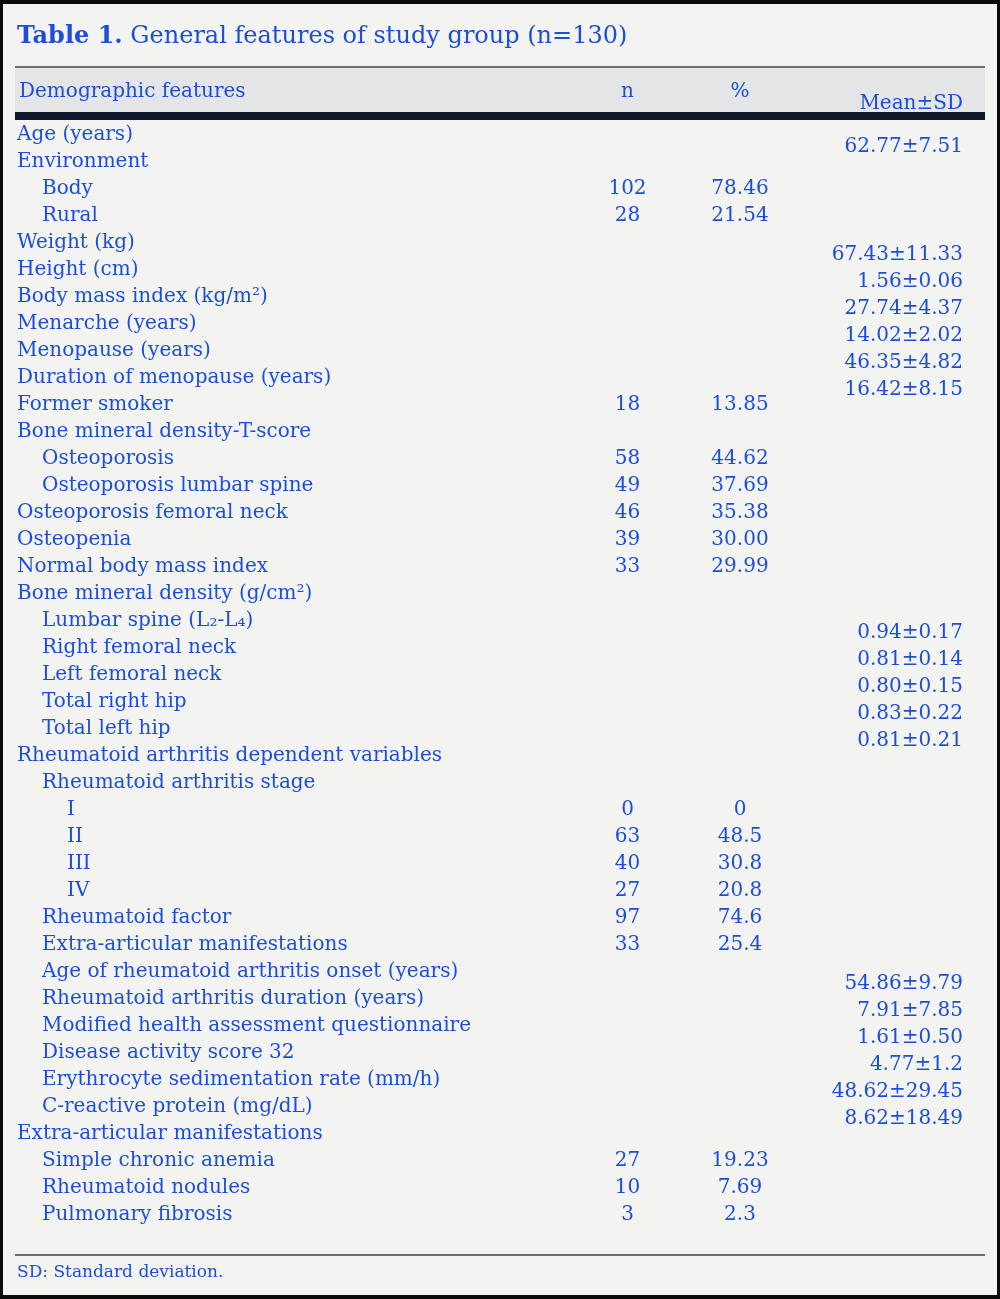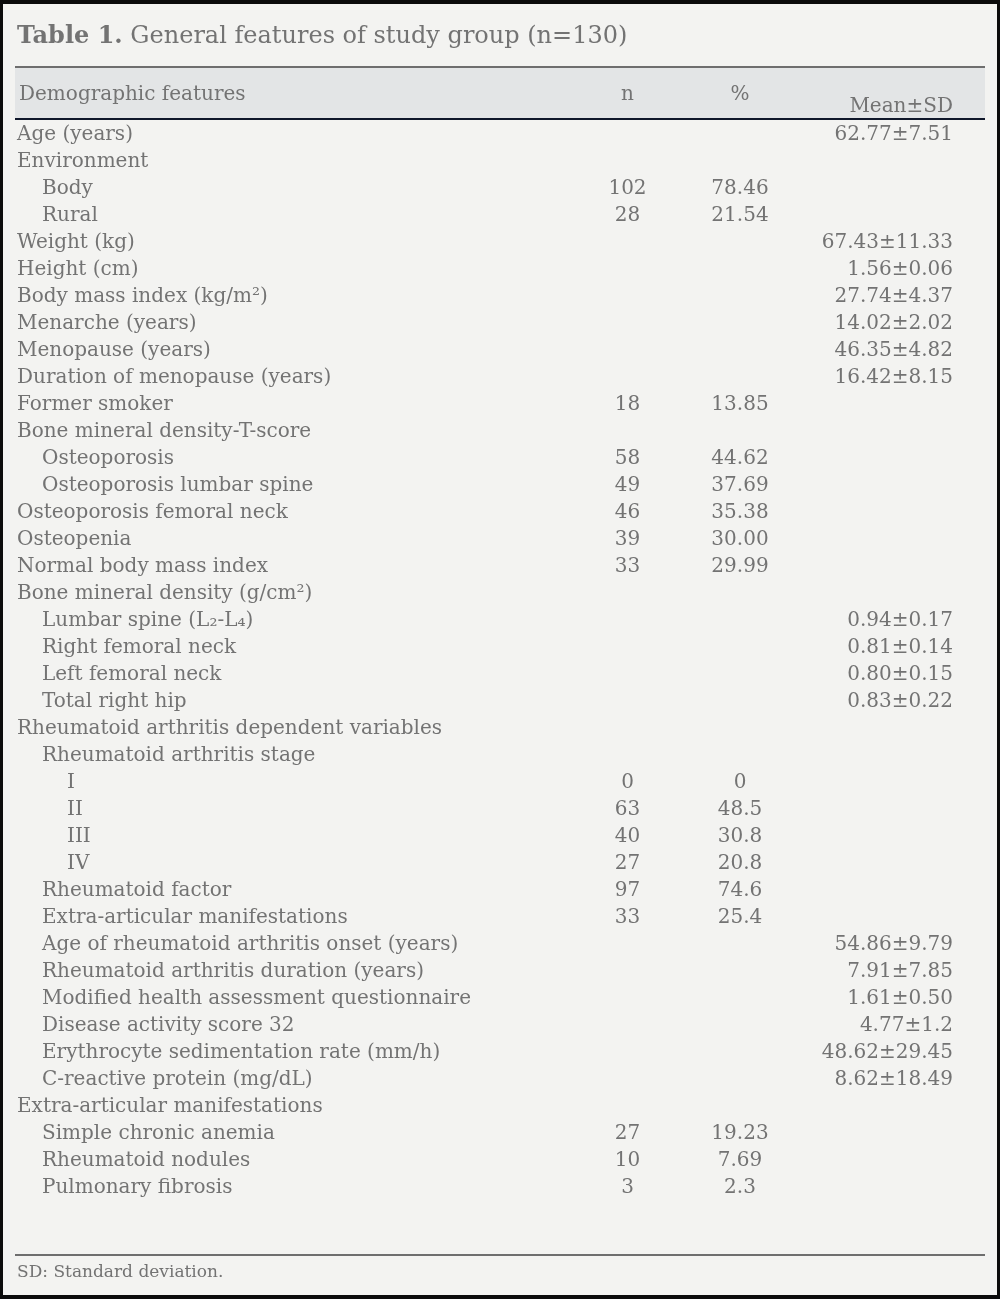--- a/index.html
+++ b/index.html
@@ -11,64 +11,64 @@
   .table-card {
     position: relative;
     width: 1000px;
     height: 1299px;
     box-sizing: border-box;
     background: #f3f3f1;
     border-top: 4px solid #0b0b0b;
     border-bottom: 4px solid #0b0b0b;
     border-left: 3px solid #0b0b0b;
     border-right: 3px solid #0b0b0b;
-    color: #737373;
+    color: #1d4ed8;
     overflow: hidden;
   }
   .title {
     height: 62px;
     box-sizing: border-box;
     padding: 16px 12px 0 14px;
     font-size: 24px;
     line-height: 30px;
     white-space: nowrap;
   }
   .title-label { font-weight: bold; }
   .title-text  { font-weight: normal; }
 
   .header-band {
     box-sizing: border-box;
     margin: 0 12px;
     height: 54px;
     background: #e3e5e6;
     border-top: 2px solid #6e6e6e;
-    border-bottom: 2px solid #0f172a;
+    border-bottom: 8px solid #0f172a;
     display: flex;
     align-items: center;
     font-size: 20px;
   }
 
   .c-label { flex: 1 1 auto; text-align: left; overflow: hidden; white-space: nowrap; }
   .c-n     { flex: 0 0 85px;  text-align: center; }
   .c-pct   { flex: 0 0 140px; text-align: center; }
-  .c-mean  { flex: 0 0 175px; text-align: right; box-sizing: border-box; padding-right: 32px; margin-top: 23px; }
+  .c-mean  { flex: 0 0 175px; text-align: right; box-sizing: border-box; padding-right: 22px; margin-top: 23px; }
 
   .header-band .c-label { padding-left: 4px; }
 
   .tbody {
     margin: 0 12px;
     height: 1134px;
     overflow: hidden;
   }
   .row {
     display: flex;
     height: 27px;
     line-height: 27px;
     font-size: 20px;
-    align-items: flex-end;
+    align-items: center;
   }
   .row .c-label { padding-left: 2px; }
   .row.indent-1 .c-label { padding-left: 27px; }
   .row.indent-2 .c-label { padding-left: 52px; }
 
   .footnote-sep {
     margin: 0 12px;
     border-top: 2px solid #6e6e6e;
     height: 0;
   }
@@ -223,20 +223,26 @@
         <span class="c-n"></span>
         <span class="c-pct"></span>
         <span class="c-mean">0.80±0.15</span>
       </div>
       <div class="row indent-1">
         <span class="c-label">Total right hip</span>
         <span class="c-n"></span>
         <span class="c-pct"></span>
         <span class="c-mean">0.83±0.22</span>
       </div>
+      <div class="row indent-1">
+        <span class="c-label">Total left hip</span>
+        <span class="c-n"></span>
+        <span class="c-pct"></span>
+        <span class="c-mean">0.81±0.21</span>
+      </div>
       <div class="row indent-0">
         <span class="c-label">Rheumatoid arthritis dependent variables</span>
         <span class="c-n"></span>
         <span class="c-pct"></span>
         <span class="c-mean"></span>
       </div>
       <div class="row indent-1">
         <span class="c-label">Rheumatoid arthritis stage</span>
         <span class="c-n"></span>
         <span class="c-pct"></span>

